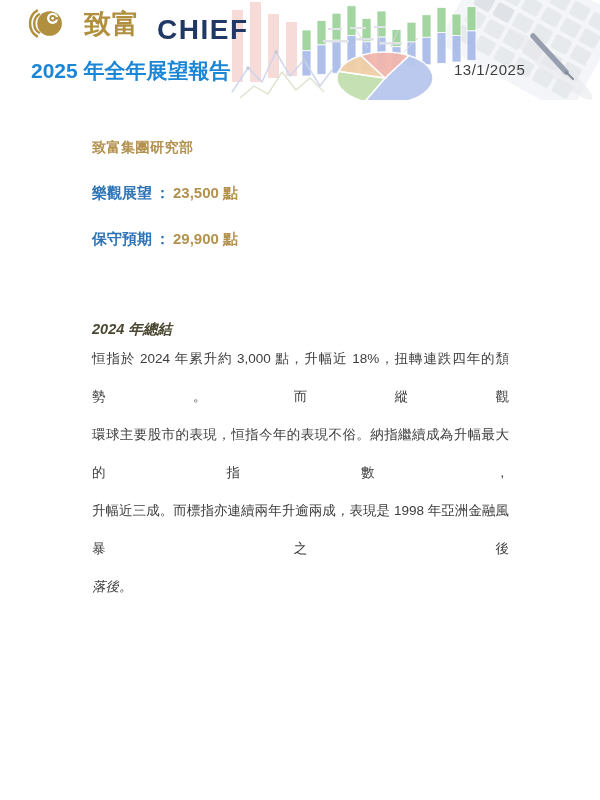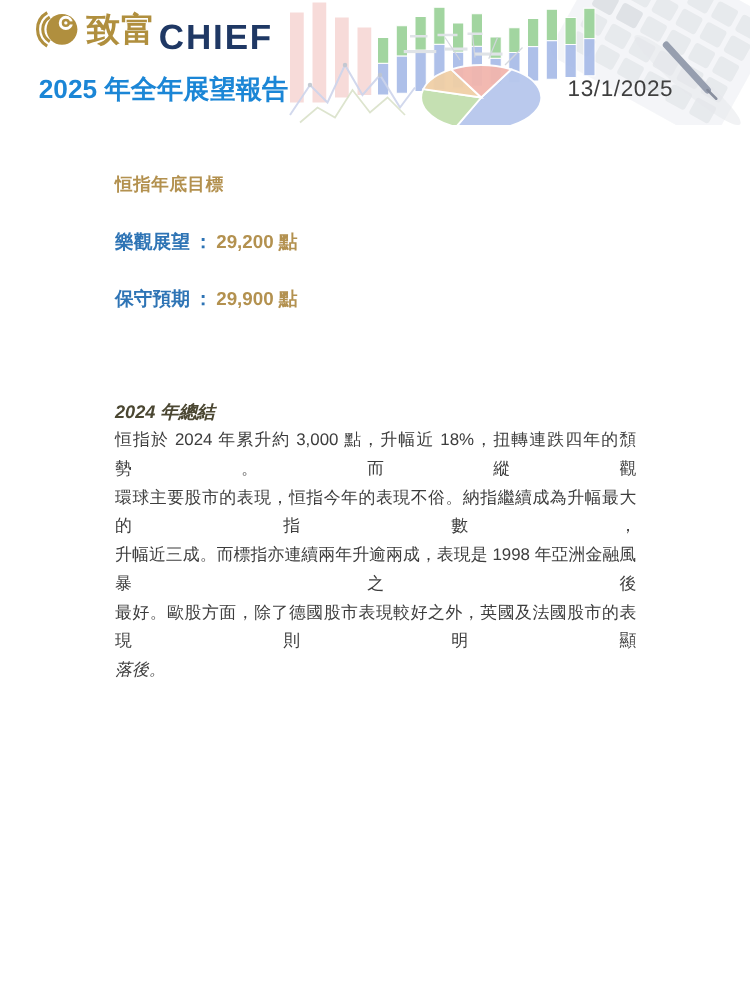--- a/index.html
+++ b/index.html
@@ -6,49 +6,49 @@
   .page{
     position:relative;width:600px;height:800px;background:#fff;overflow:hidden;
     font-family:"Liberation Sans","DejaVu Sans",sans-serif;
   }
   
   .collage{position:absolute;left:228px;top:0;width:372px;height:100px;opacity:.62;}
   .research{
     position:absolute;left:436px;top:3px;width:160px;
     font-size:8.5px;color:var(--research-gray,#95908A);letter-spacing:.2px;white-space:nowrap;
   }
-  .logo{position:absolute;left:28px;top:2px;display:flex;align-items:center;gap:4px;}
+  .logo{position:absolute;left:28px;top:2px;display:flex;align-items:center;gap:19px;}
   .logo-icon{width:37px;height:37px;}
   .logo-zh{font-size:27px;font-weight:bold;color:var(--brand-gold,#B08F3E);letter-spacing:1px;}
   .logo-en{font-size:28px;font-weight:bold;color:var(--brand-navy,#1F3864);letter-spacing:1.5px;margin-left:-2px;margin-top:12px;}
   .title{
     position:absolute;left:31px;top:57px;margin:0;
     font-size:21px;font-weight:bold;color:var(--title-blue,#1B86D6);white-space:nowrap;
   }
   .date{
     position:absolute;left:454px;top:61px;
-    font-size:18px;color:var(--date-gray,#3F3F3F);letter-spacing:.5px;
+    font-size:15px;color:var(--date-gray,#3F3F3F);letter-spacing:.5px;
   }
   
   .target-heading{
     position:absolute;left:92px;top:139px;margin:0;
     font-size:14px;font-weight:bold;color:var(--accent-gold,#B3914F);letter-spacing:.5px;
   }
   .target-row{position:absolute;left:92px;font-size:15px;font-weight:bold;white-space:nowrap;}
   .t-label{color:var(--label-blue,#2E74B5);margin-top:28px;}
   .t-sep{color:var(--label-blue,#2E74B5);margin:0 3px;}
   .t-value{color:var(--accent-gold,#B3914F);}
   
   .summary-heading{
     position:absolute;left:92px;top:320px;margin:0;
     font-size:14.5px;font-weight:bold;font-style:italic;color:var(--summary-heading,#4B4732);
   }
   .paragraph{
     position:absolute;left:92px;top:340px;width:417px;
-    font-size:13.5px;line-height:23px;color:var(--body-text,#3D3D3D);
+    font-size:13.5px;line-height:38px;color:var(--body-text,#3D3D3D);
   }
   .jl{text-align:justify;text-align-last:justify;}
   .ll{text-align:left;font-style:italic;}
 </style>
 </head>
 <body>
 
 <div class="page">
 
   <svg class="collage" viewBox="0 0 372 100" aria-hidden="true">
@@ -175,33 +175,32 @@
       <circle cx="24" cy="12" r="1.3" fill="#ffffff"></circle>
       <rect x="26.5" y="10.8" width="3.2" height="2.4" fill="#B08F3E"></rect>
     </svg>
     <span class="logo-zh">致富</span>
     <span class="logo-en">CHIEF</span>
   </div>
 
   <h1 class="title">2025 年全年展望報告</h1>
   <div class="date">13/1/2025</div>
 
-  <h2 class="target-heading">恒指年底目標</h2>
+  <h2 class="target-heading">致富集團研究部</h2>
 
   <div class="target-row" style="top:184px">
-    <span class="t-label">樂觀展望</span><span class="t-sep">：</span><span class="t-value">29,200 點</span>
+    <span class="t-label">樂觀展望</span><span class="t-sep">：</span><span class="t-value">23,500 點</span>
   </div>
 
   <div class="target-row" style="top:230px">
     <span class="t-label">保守預期</span><span class="t-sep">：</span><span class="t-value">29,900 點</span>
   </div>
 
   <h3 class="summary-heading">2024 年總結</h3>
 
   <div class="paragraph">
     <div class="jl">恒指於 2024 年累升約 3,000 點，升幅近 18%，扭轉連跌四年的頹勢。而縱觀</div>
     <div class="jl">環球主要股市的表現，恒指今年的表現不俗。納指繼續成為升幅最大的指數，</div>
     <div class="jl">升幅近三成。而標指亦連續兩年升逾兩成，表現是 1998 年亞洲金融風暴之後</div>
-    <div class="jl">最好。歐股方面，除了德國股市表現較好之外，英國及法國股市的表現則明顯</div>
     <div class="ll">落後。</div>
   </div>
 
 </div>
 
 </body></html>

